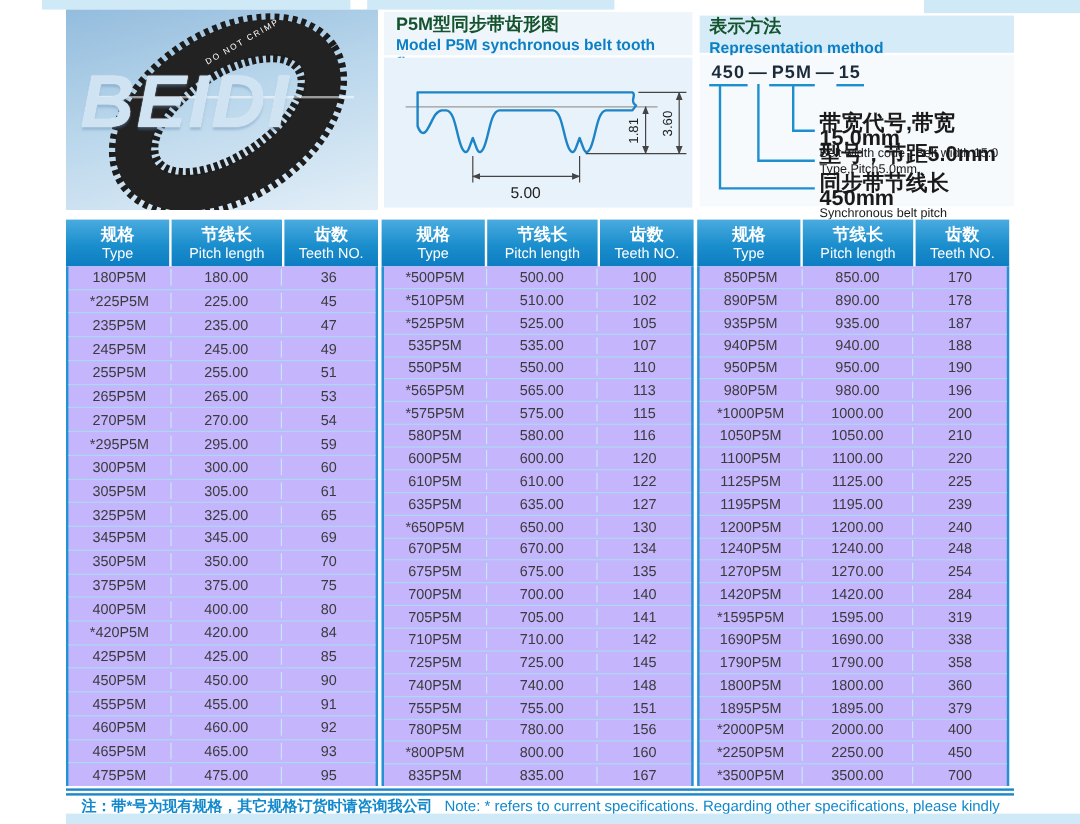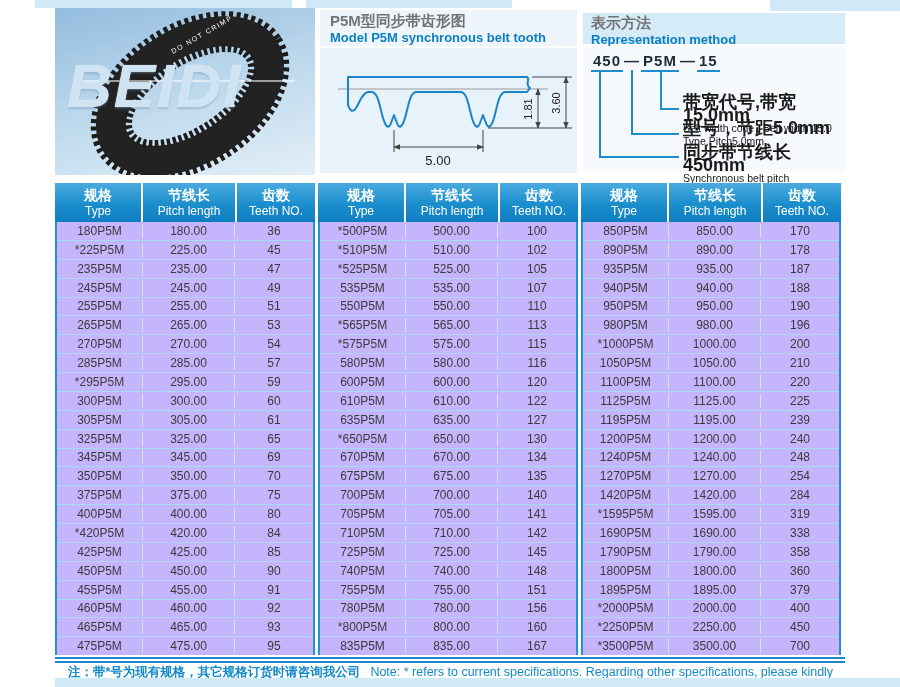--- a/index.html
+++ b/index.html
@@ -9,21 +9,21 @@
   
   .strip{background:#cfe9f7;}
   
   #photo-panel{left:55px;top:8px;width:260px;height:167px;
     background:linear-gradient(165deg,#93bcdd 0%,#b9d6eb 45%,#e3eff8 100%);overflow:hidden;}
   #watermark{left:12px;top:42px;width:240px;
     font-size:62px;font-weight:bold;font-style:italic;letter-spacing:2px;
     color:#cfe3f3;text-shadow:0 0 1px #ffffff,0 2px 2px rgba(90,130,170,.35);}
   #watermark-line{left:20px;top:72px;width:220px;height:2px;background:rgba(255,255,255,.55);}
   
-  .panel-title-zh{font-size:15px;font-weight:bold;color:#737373;line-height:18px;}
+  .panel-title-zh{font-size:15px;font-weight:bold;color:#14532d;line-height:18px;}
   .panel-title-en{font-size:13px;font-weight:bold;color:#0c7fc4;line-height:15px;}
   #mid-title{left:320px;top:10px;width:257px;height:36px;background:#eef6fc;padding-top:2px;box-sizing:border-box;}
   #mid-title div{margin-left:10px;}
   #mid-diagram{left:320px;top:48px;width:257px;height:125px;background:#e8f2fa;}
   #right-title{left:583px;top:13px;width:262px;height:31px;background:#d6ebf8;padding-top:1px;box-sizing:border-box;}
   #right-title div{margin-left:8px;}
   #right-content{left:583px;top:46px;width:262px;height:126px;background:#f6fafd;}
   
   #code-line{left:8px;top:6px;font-size:15px;font-weight:bold;color:#1c2b3a;letter-spacing:1px;}
   .code-num{border-bottom:2px solid #1e8fce;padding:0 2px 1px 2px;}
@@ -186,25 +186,20 @@
           <div class="tcell c0">265P5M</div>
           <div class="tcell c1">265.00</div>
           <div class="tcell c2">53</div>
         </div>
         <div class="trow">
           <div class="tcell c0">270P5M</div>
           <div class="tcell c1">270.00</div>
           <div class="tcell c2">54</div>
         </div>
         <div class="trow">
-          <div class="tcell c0">285P5M</div>
-          <div class="tcell c1">285.00</div>
-          <div class="tcell c2">57</div>
-        </div>
-        <div class="trow">
           <div class="tcell c0">*295P5M</div>
           <div class="tcell c1">295.00</div>
           <div class="tcell c2">59</div>
         </div>
         <div class="trow">
           <div class="tcell c0">300P5M</div>
           <div class="tcell c1">300.00</div>
           <div class="tcell c2">60</div>
         </div>
         <div class="trow">

